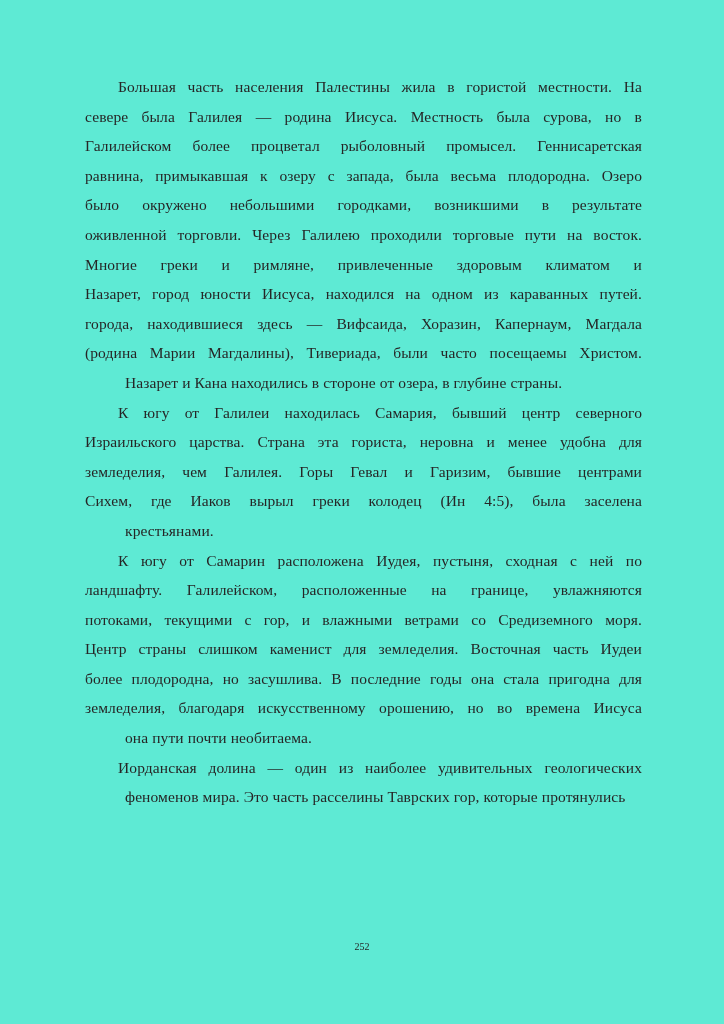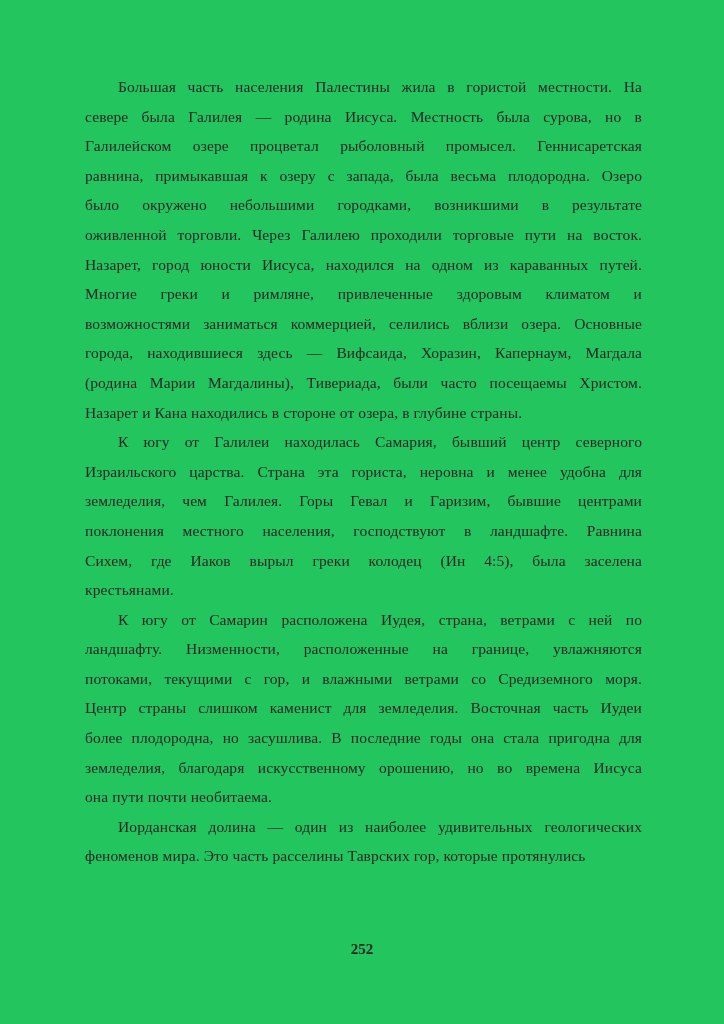--- a/index.html
+++ b/index.html
@@ -4,21 +4,21 @@
 <style>
   html, body {
     margin: 0;
     padding: 0;
     background: #ffffff;
   }
   .page {
     position: relative;
     width: 724px;
     height: 1024px;
-    background: #22c55e;
+    background: #5eead4;
     font-family: "Liberation Serif", "DejaVu Serif", serif;
     color: #262626;
     overflow: hidden;
   }
   .text-block {
     position: absolute;
     left: 85px;
     top: 72px;
     width: 557px;
     font-size: 15.5px;
@@ -32,62 +32,60 @@
   .line {
     text-align: justify;
     text-align-last: justify;
     min-height: 29.6px;
   }
   .line.first {
     text-indent: 33px;
   }
   .line.last {
     text-align-last: left;
+    margin-left: 40px;
   }
   .page-number {
     position: absolute;
     left: 0;
     top: 941px;
     width: 724px;
     text-align: center;
-    font-size: 15px;
+    font-size: 10px;
     color: #262626;
-    font-weight: bold;
   }
 </style>
 </head>
 <body>
 
 <div class="page">
   <div class="text-block">
       <div class="paragraph">
         <div class="line first">Большая часть населения Палестины жила в гористой местности. На</div>
         <div class="line">севере была Галилея — родина Иисуса. Местность была сурова, но в</div>
-        <div class="line">Галилейском озере процветал рыболовный промысел. Геннисаретская</div>
+        <div class="line">Галилейском более процветал рыболовный промысел. Геннисаретская</div>
         <div class="line">равнина, примыкавшая к озеру с запада, была весьма плодородна. Озеро</div>
         <div class="line">было окружено небольшими городками, возникшими в результате</div>
         <div class="line">оживленной торговли. Через Галилею проходили торговые пути на восток.</div>
+        <div class="line">Многие греки и римляне, привлеченные здоровым климатом и</div>
         <div class="line">Назарет, город юности Иисуса, находился на одном из караванных путей.</div>
-        <div class="line">Многие греки и римляне, привлеченные здоровым климатом и</div>
-        <div class="line">возможностями заниматься коммерцией, селились вблизи озера. Основные</div>
         <div class="line">города, находившиеся здесь — Вифсаида, Хоразин, Капернаум, Магдала</div>
         <div class="line">(родина Марии Магдалины), Тивериада, были часто посещаемы Христом.</div>
         <div class="line last">Назарет и Кана находились в стороне от озера, в глубине страны.</div>
       </div>
       <div class="paragraph">
         <div class="line first">К югу от Галилеи находилась Самария, бывший центр северного</div>
         <div class="line">Израильского царства. Страна эта гориста, неровна и менее удобна для</div>
         <div class="line">земледелия, чем Галилея. Горы Гевал и Гаризим, бывшие центрами</div>
-        <div class="line">поклонения местного населения, господствуют в ландшафте. Равнина</div>
         <div class="line">Сихем, где Иаков вырыл греки колодец (Ин 4:5), была заселена</div>
         <div class="line last">крестьянами.</div>
       </div>
       <div class="paragraph">
-        <div class="line first">К югу от Самарин расположена Иудея, страна, ветрами с ней по</div>
-        <div class="line">ландшафту. Низменности, расположенные на границе, увлажняются</div>
+        <div class="line first">К югу от Самарин расположена Иудея, пустыня, сходная с ней по</div>
+        <div class="line">ландшафту. Галилейском, расположенные на границе, увлажняются</div>
         <div class="line">потоками, текущими с гор, и влажными ветрами со Средиземного моря.</div>
         <div class="line">Центр страны слишком каменист для земледелия. Восточная часть Иудеи</div>
         <div class="line">более плодородна, но засушлива. В последние годы она стала пригодна для</div>
         <div class="line">земледелия, благодаря искусственному орошению, но во времена Иисуса</div>
         <div class="line last">она пути почти необитаема.</div>
       </div>
       <div class="paragraph">
         <div class="line first">Иорданская долина — один из наиболее удивительных геологических</div>
         <div class="line last">феноменов мира. Это часть расселины Таврских гор, которые протянулись</div>
       </div>

